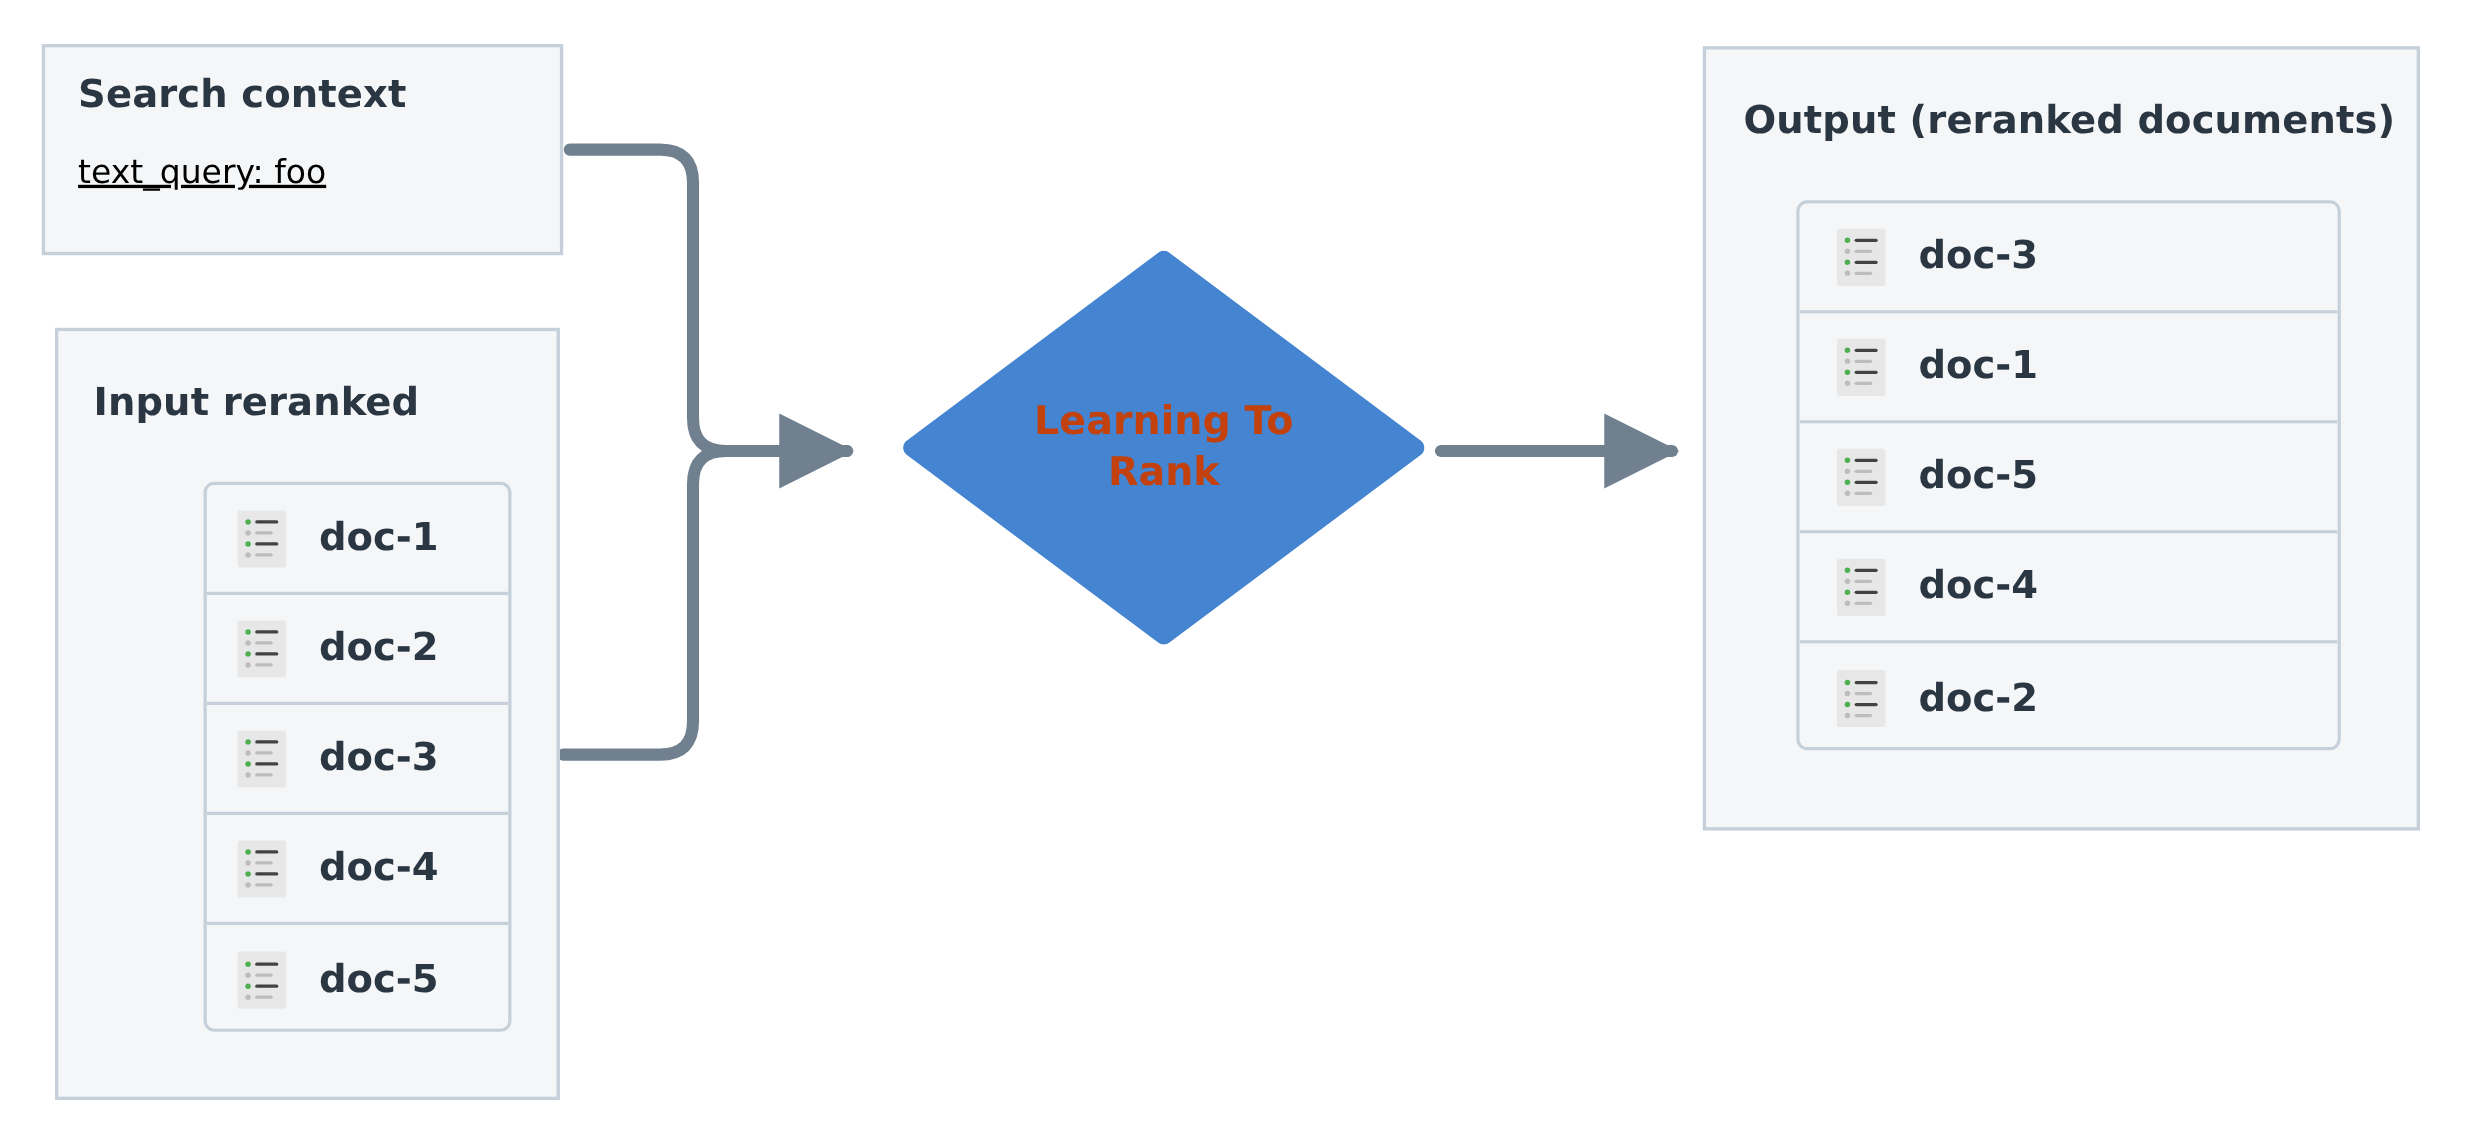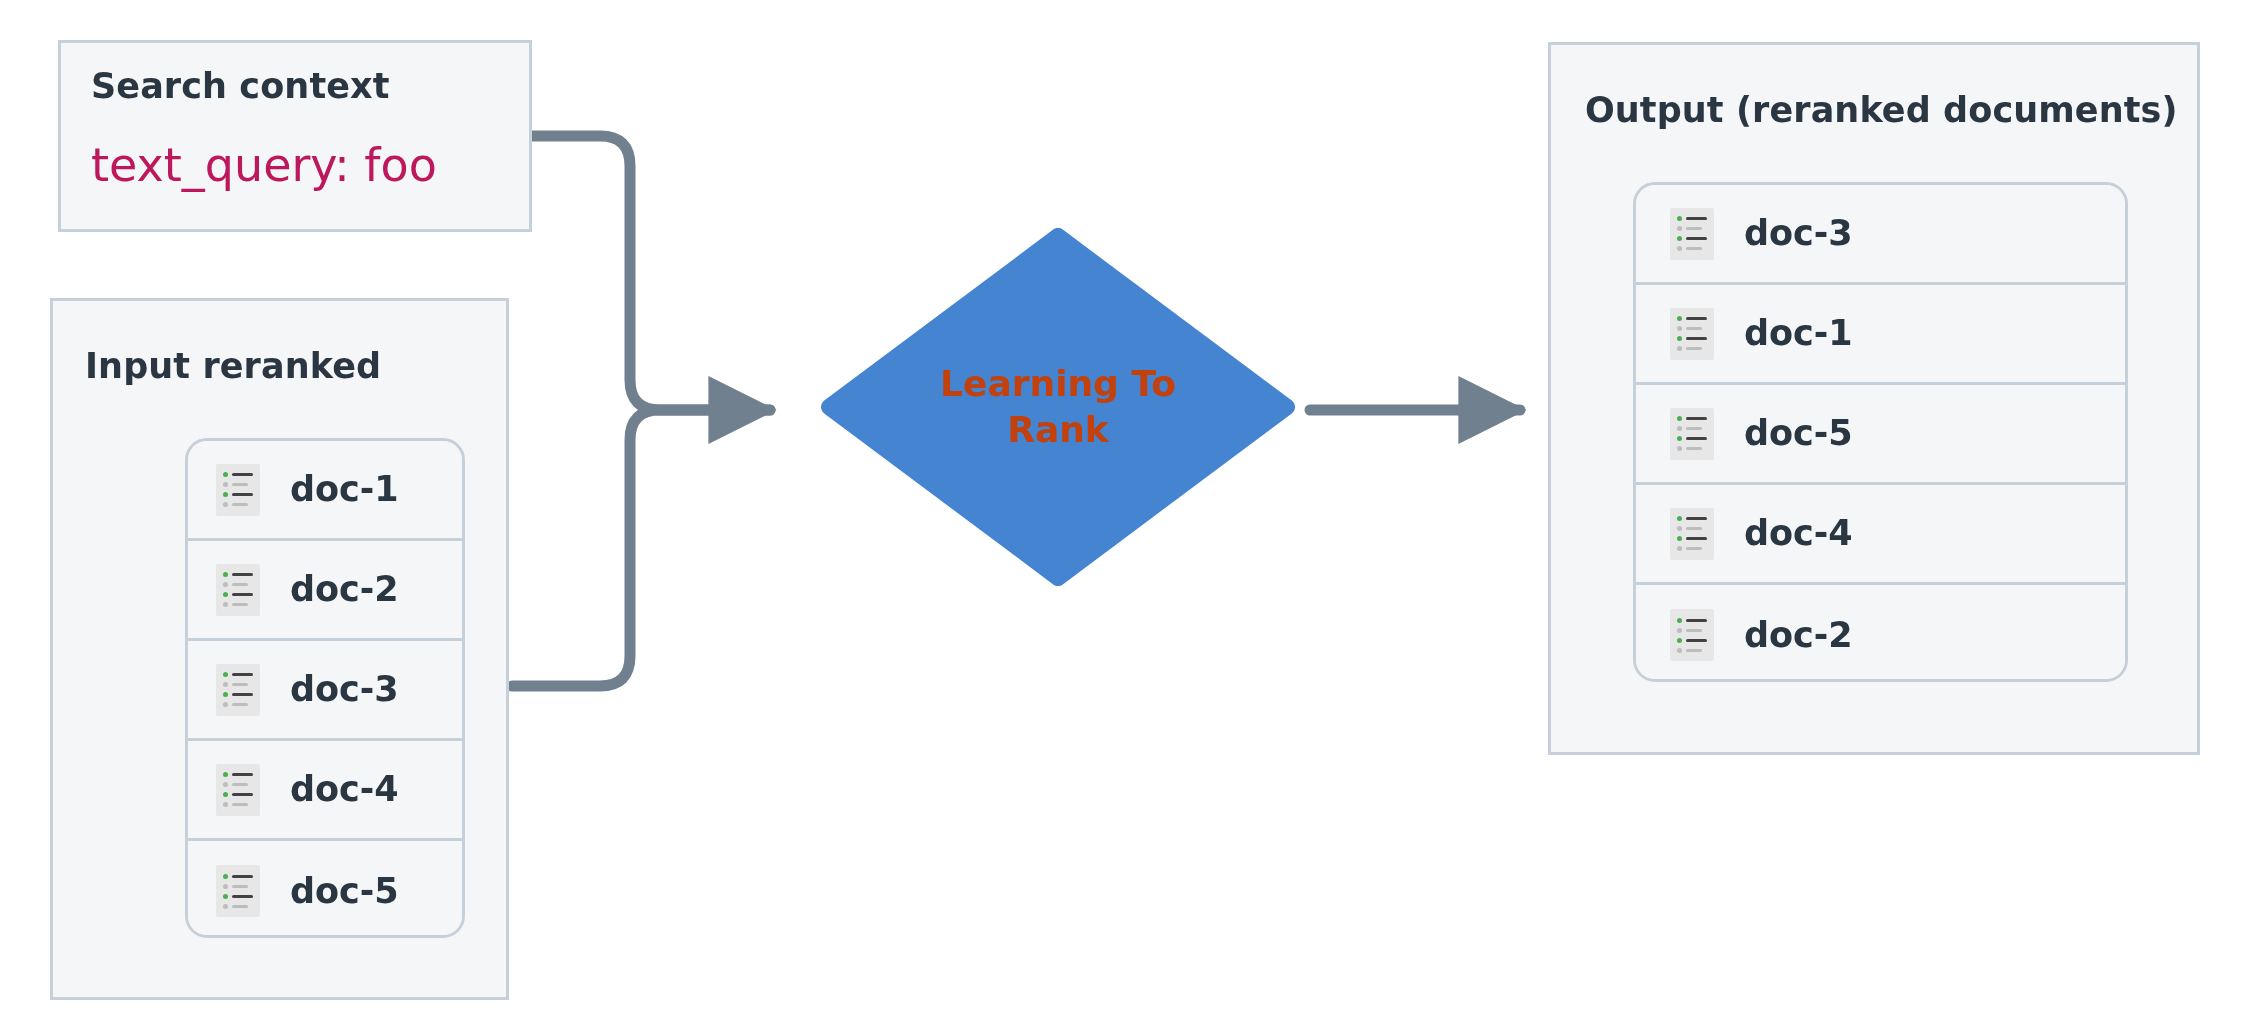--- a/index.html
+++ b/index.html
@@ -34,32 +34,32 @@
     letter-spacing: 0.1px;
   }
 
   
   #search-context {
     left: 38px;
     top: 40px;
     width: 474px;
     height: 192px;
     padding: 26px 30px 0 30px;
-    margin-left: 20px;
   }
   #search-context .panel-title {
     font-size: 35px;
     line-height: 1;
     margin: 0 0 38px 0;
   }
   #search-context .kv {
-    font-size: 46px;
-    color: #be185d;
+    font-size: 30px;
+    color: #000000;
     font-weight: normal;
     line-height: 1;
+    text-decoration: underline;
   }
 
   
   #input-documents {
     left: 50px;
     top: 298px;
     width: 459px;
     height: 702px;
     padding: 0;
   }
@@ -68,21 +68,21 @@
     position: absolute;
     left: 32px;
     top: 48px;
     line-height: 1;
   }
 
   .doc-list {
     position: absolute;
     box-sizing: border-box;
     border: 3px solid #c5d0da;
-    border-radius: 22px;
+    border-radius: 10px;
     background: #f4f6f8;
     overflow: hidden;
   }
   #input-doc-list {
     left: 132px;
     top: 137px;
     width: 280px;
     height: 500px;
   }
 

